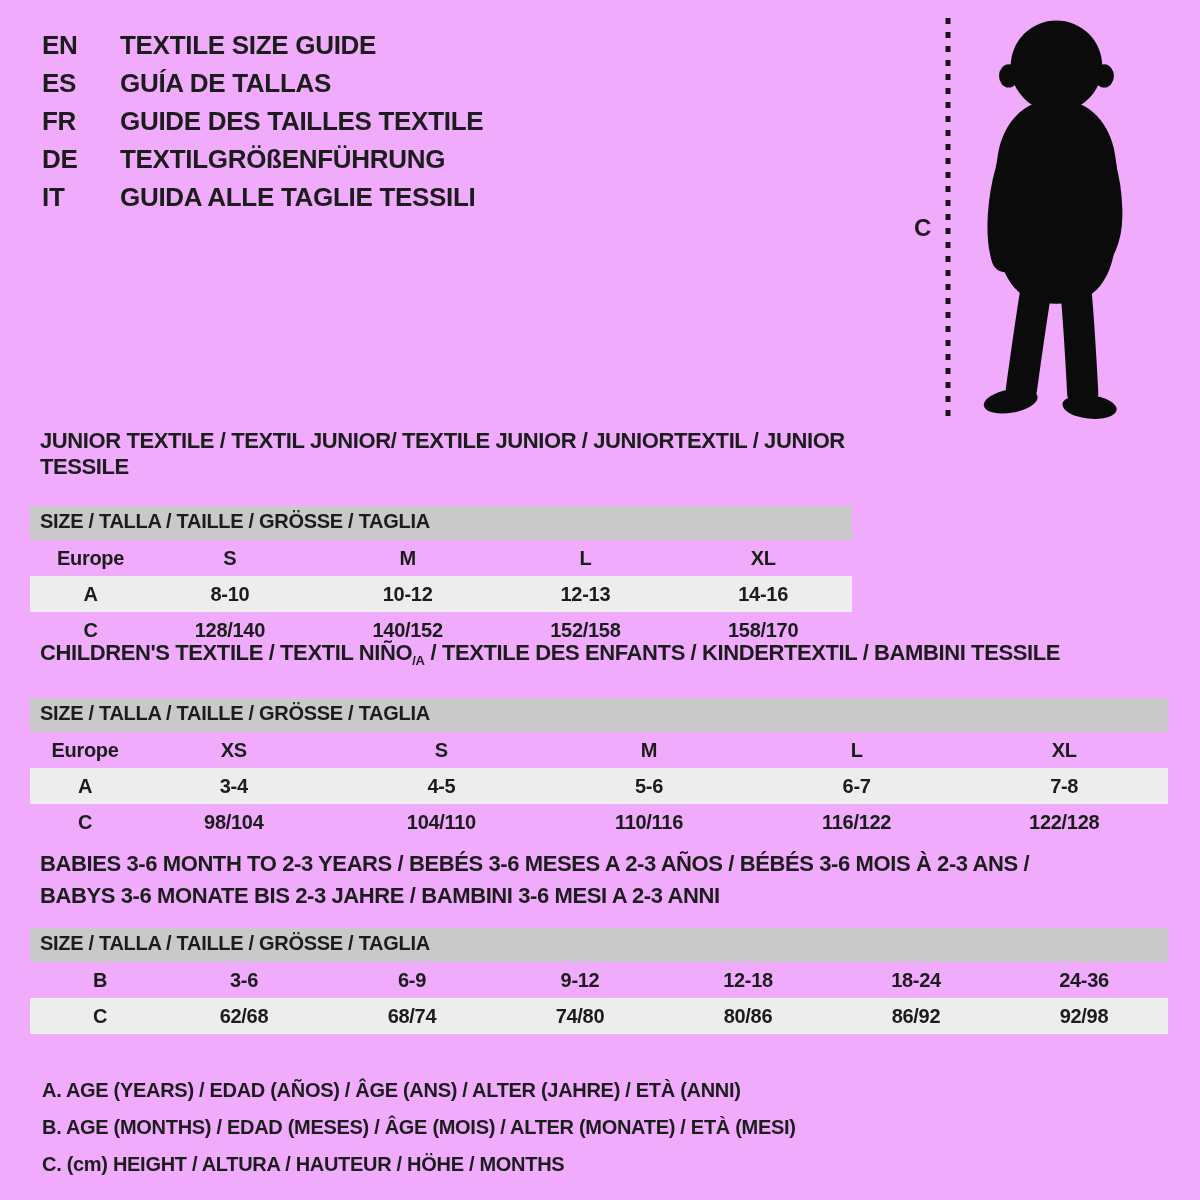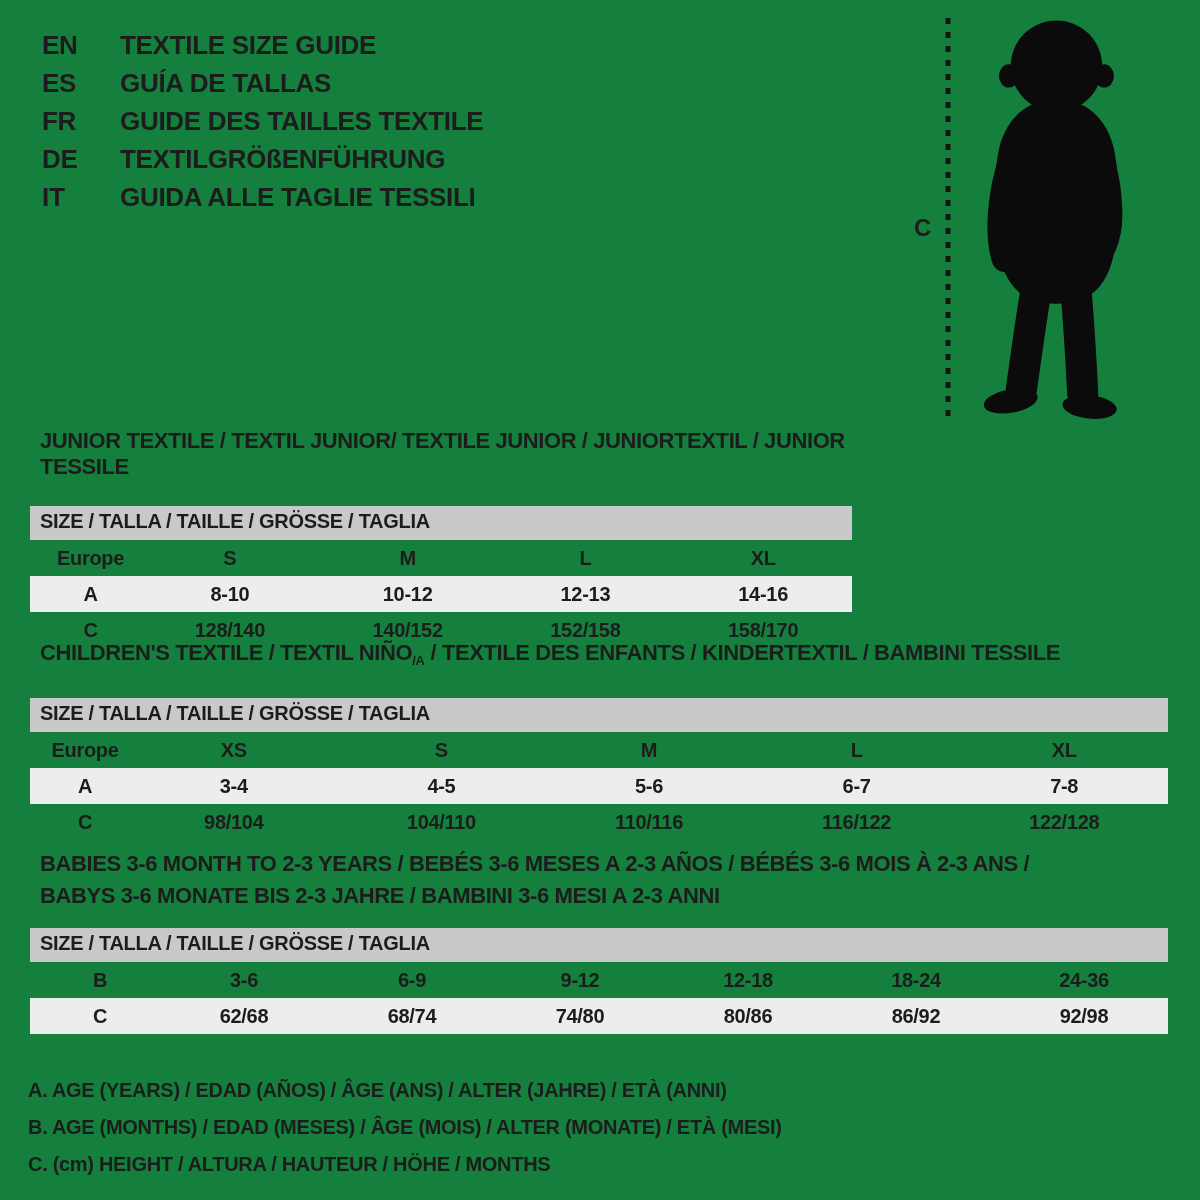--- a/index.html
+++ b/index.html
@@ -46,26 +46,26 @@
   #babies-section .size-bar   { margin-top: 16px; }
 
   .trow { display: grid; height: 36px; line-height: 36px; font-size: 20px; }
   .junior-grid   { grid-template-columns: 111px repeat(4, 1fr); }
   .children-grid { grid-template-columns: 100px repeat(5, 1fr); }
   .babies-grid   { grid-template-columns: 130px repeat(6, 1fr); }
   .trow .lbl { padding-left: 10px; text-align: center; }
   .trow .cell { text-align: center; }
 
   
-  .legend-block { position: absolute; left: 28px; top: 1072px; font-size: 20px; line-height: 37px; }
+  .legend-block { position: absolute; left: 42px; top: 1072px; font-size: 20px; line-height: 37px; }
 </style>
 </head>
 <body>
 
-<div class="page" style="background: #15803d; color: rgb(28, 28, 28);">
+<div class="page" style="background: #f0abfc; color: rgb(28, 28, 28);">
 
   <div class="header-block">
     <div class="header-row">
       <span class="header-lang">EN</span>
       <span class="header-title">TEXTILE SIZE GUIDE</span>
     </div>
     <div class="header-row">
       <span class="header-lang">ES</span>
       <span class="header-title">GUÍA DE TALLAS</span>
     </div>

